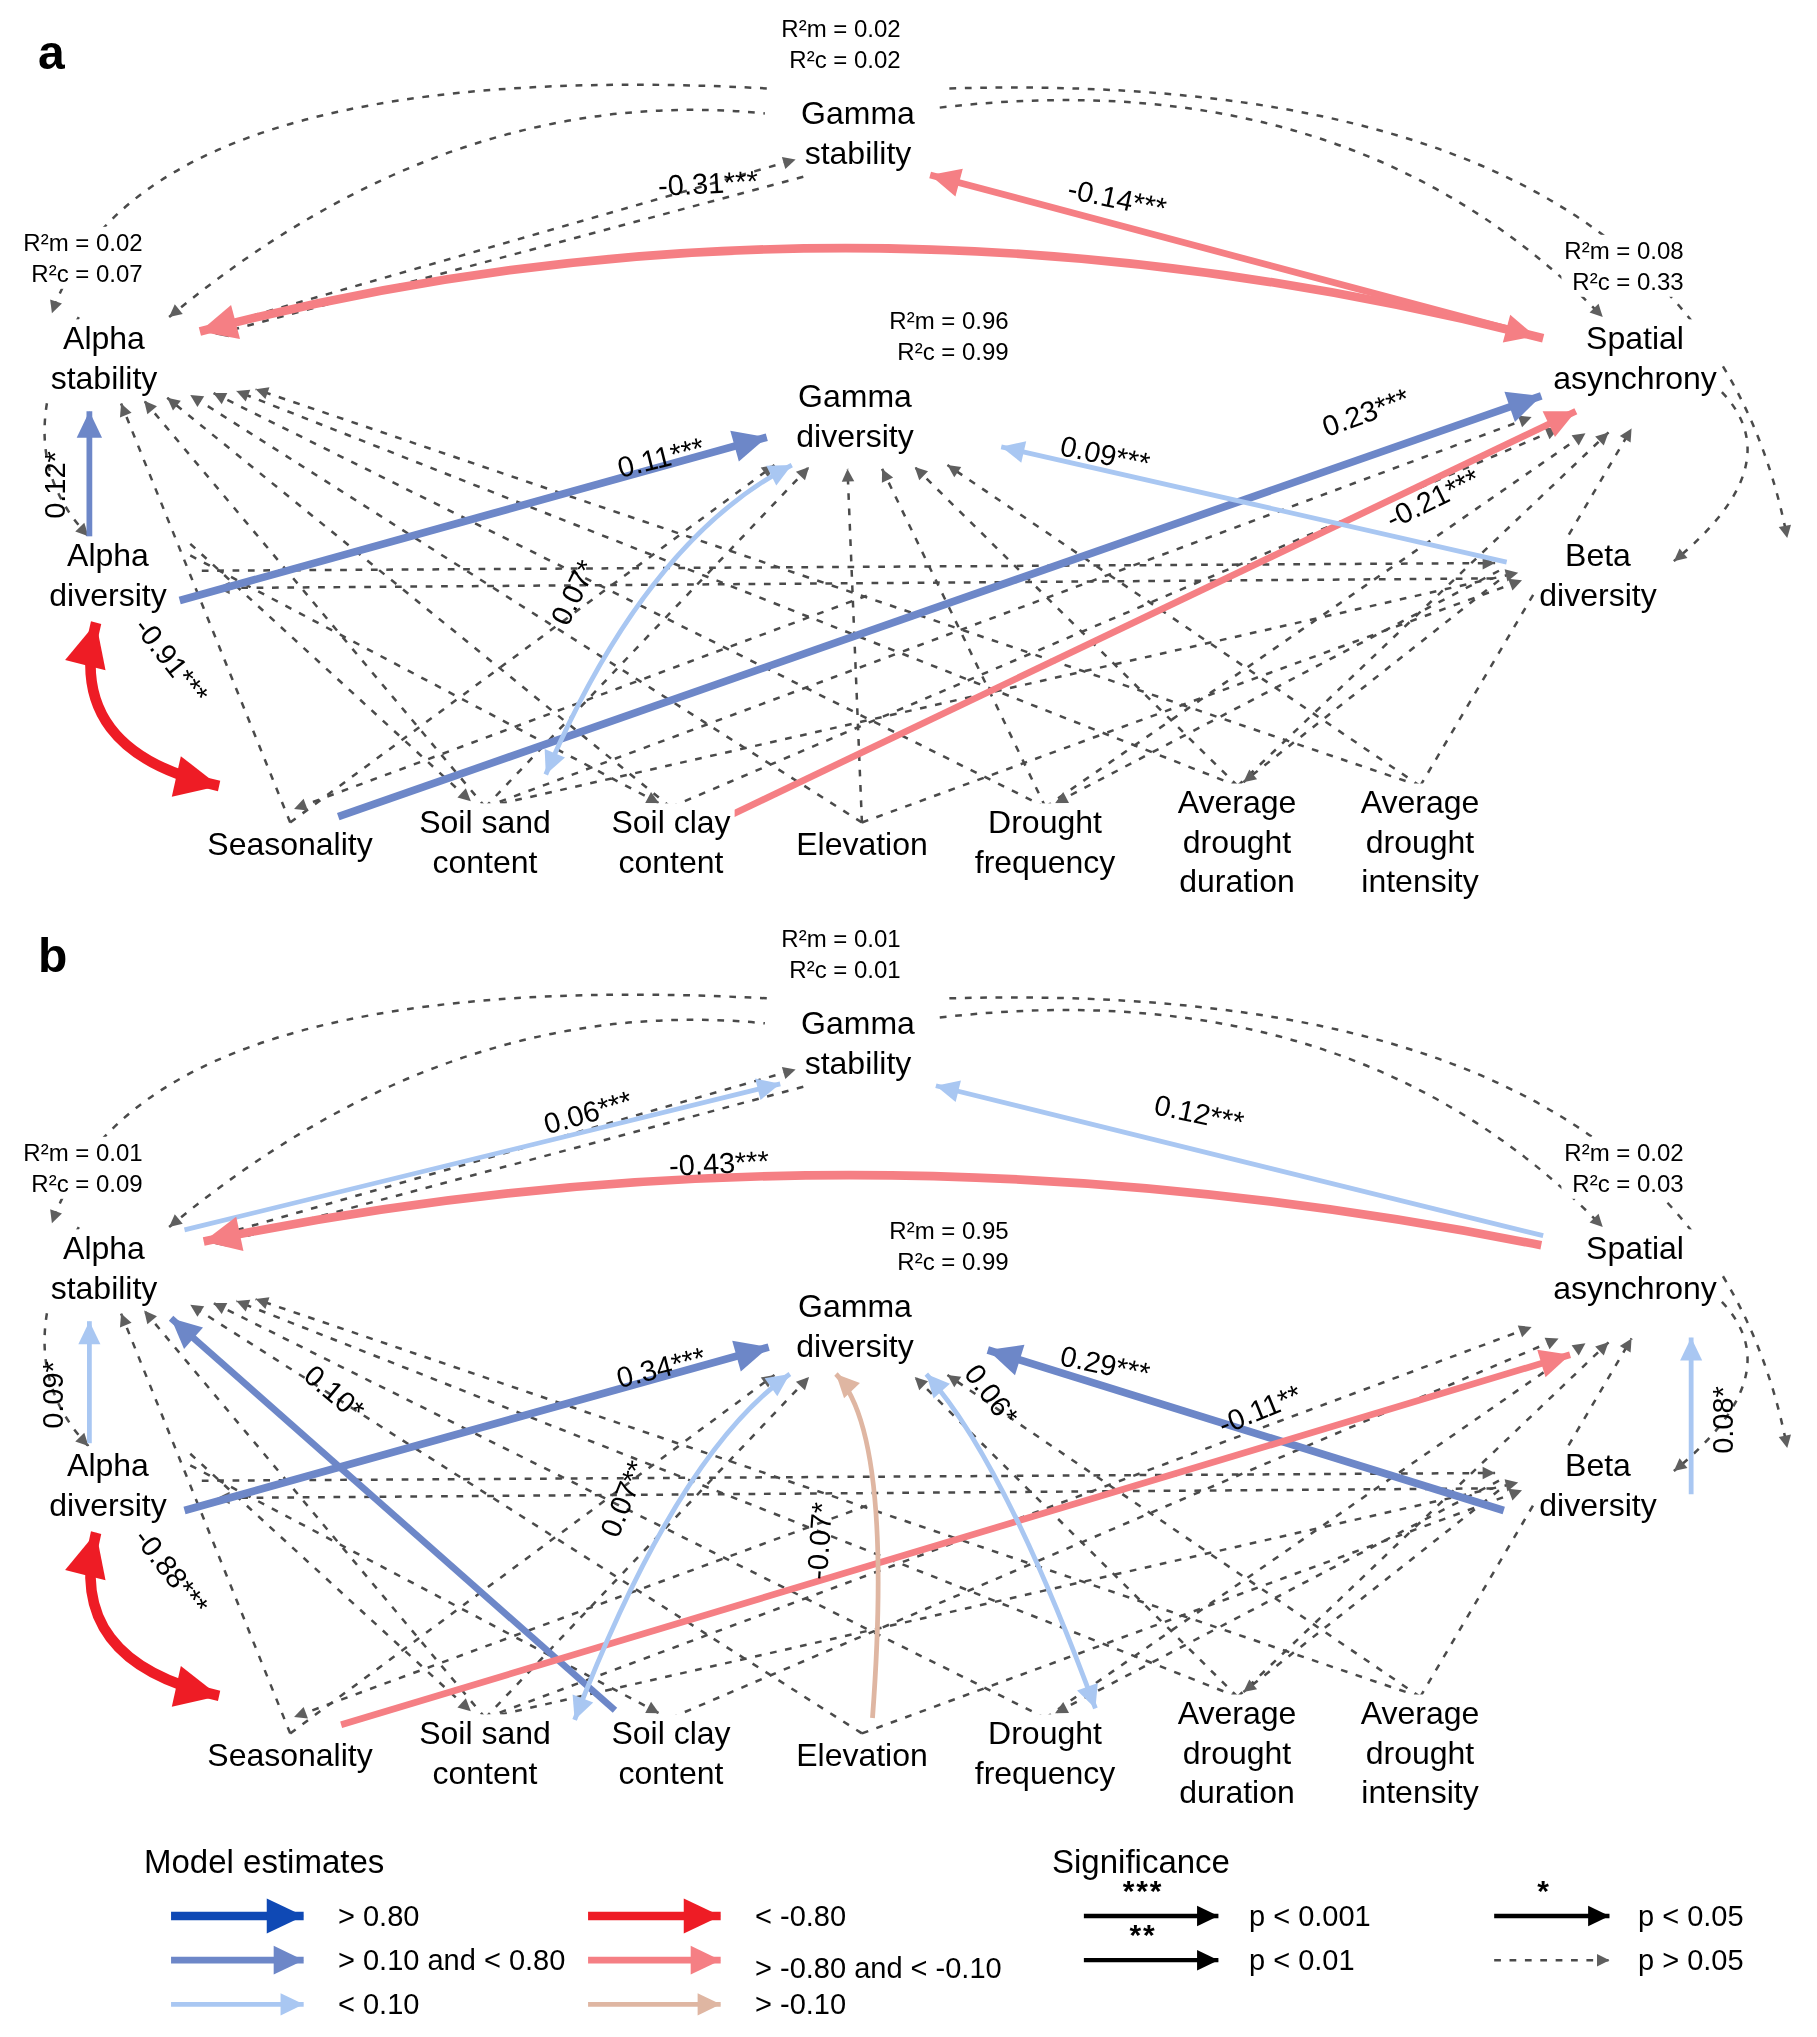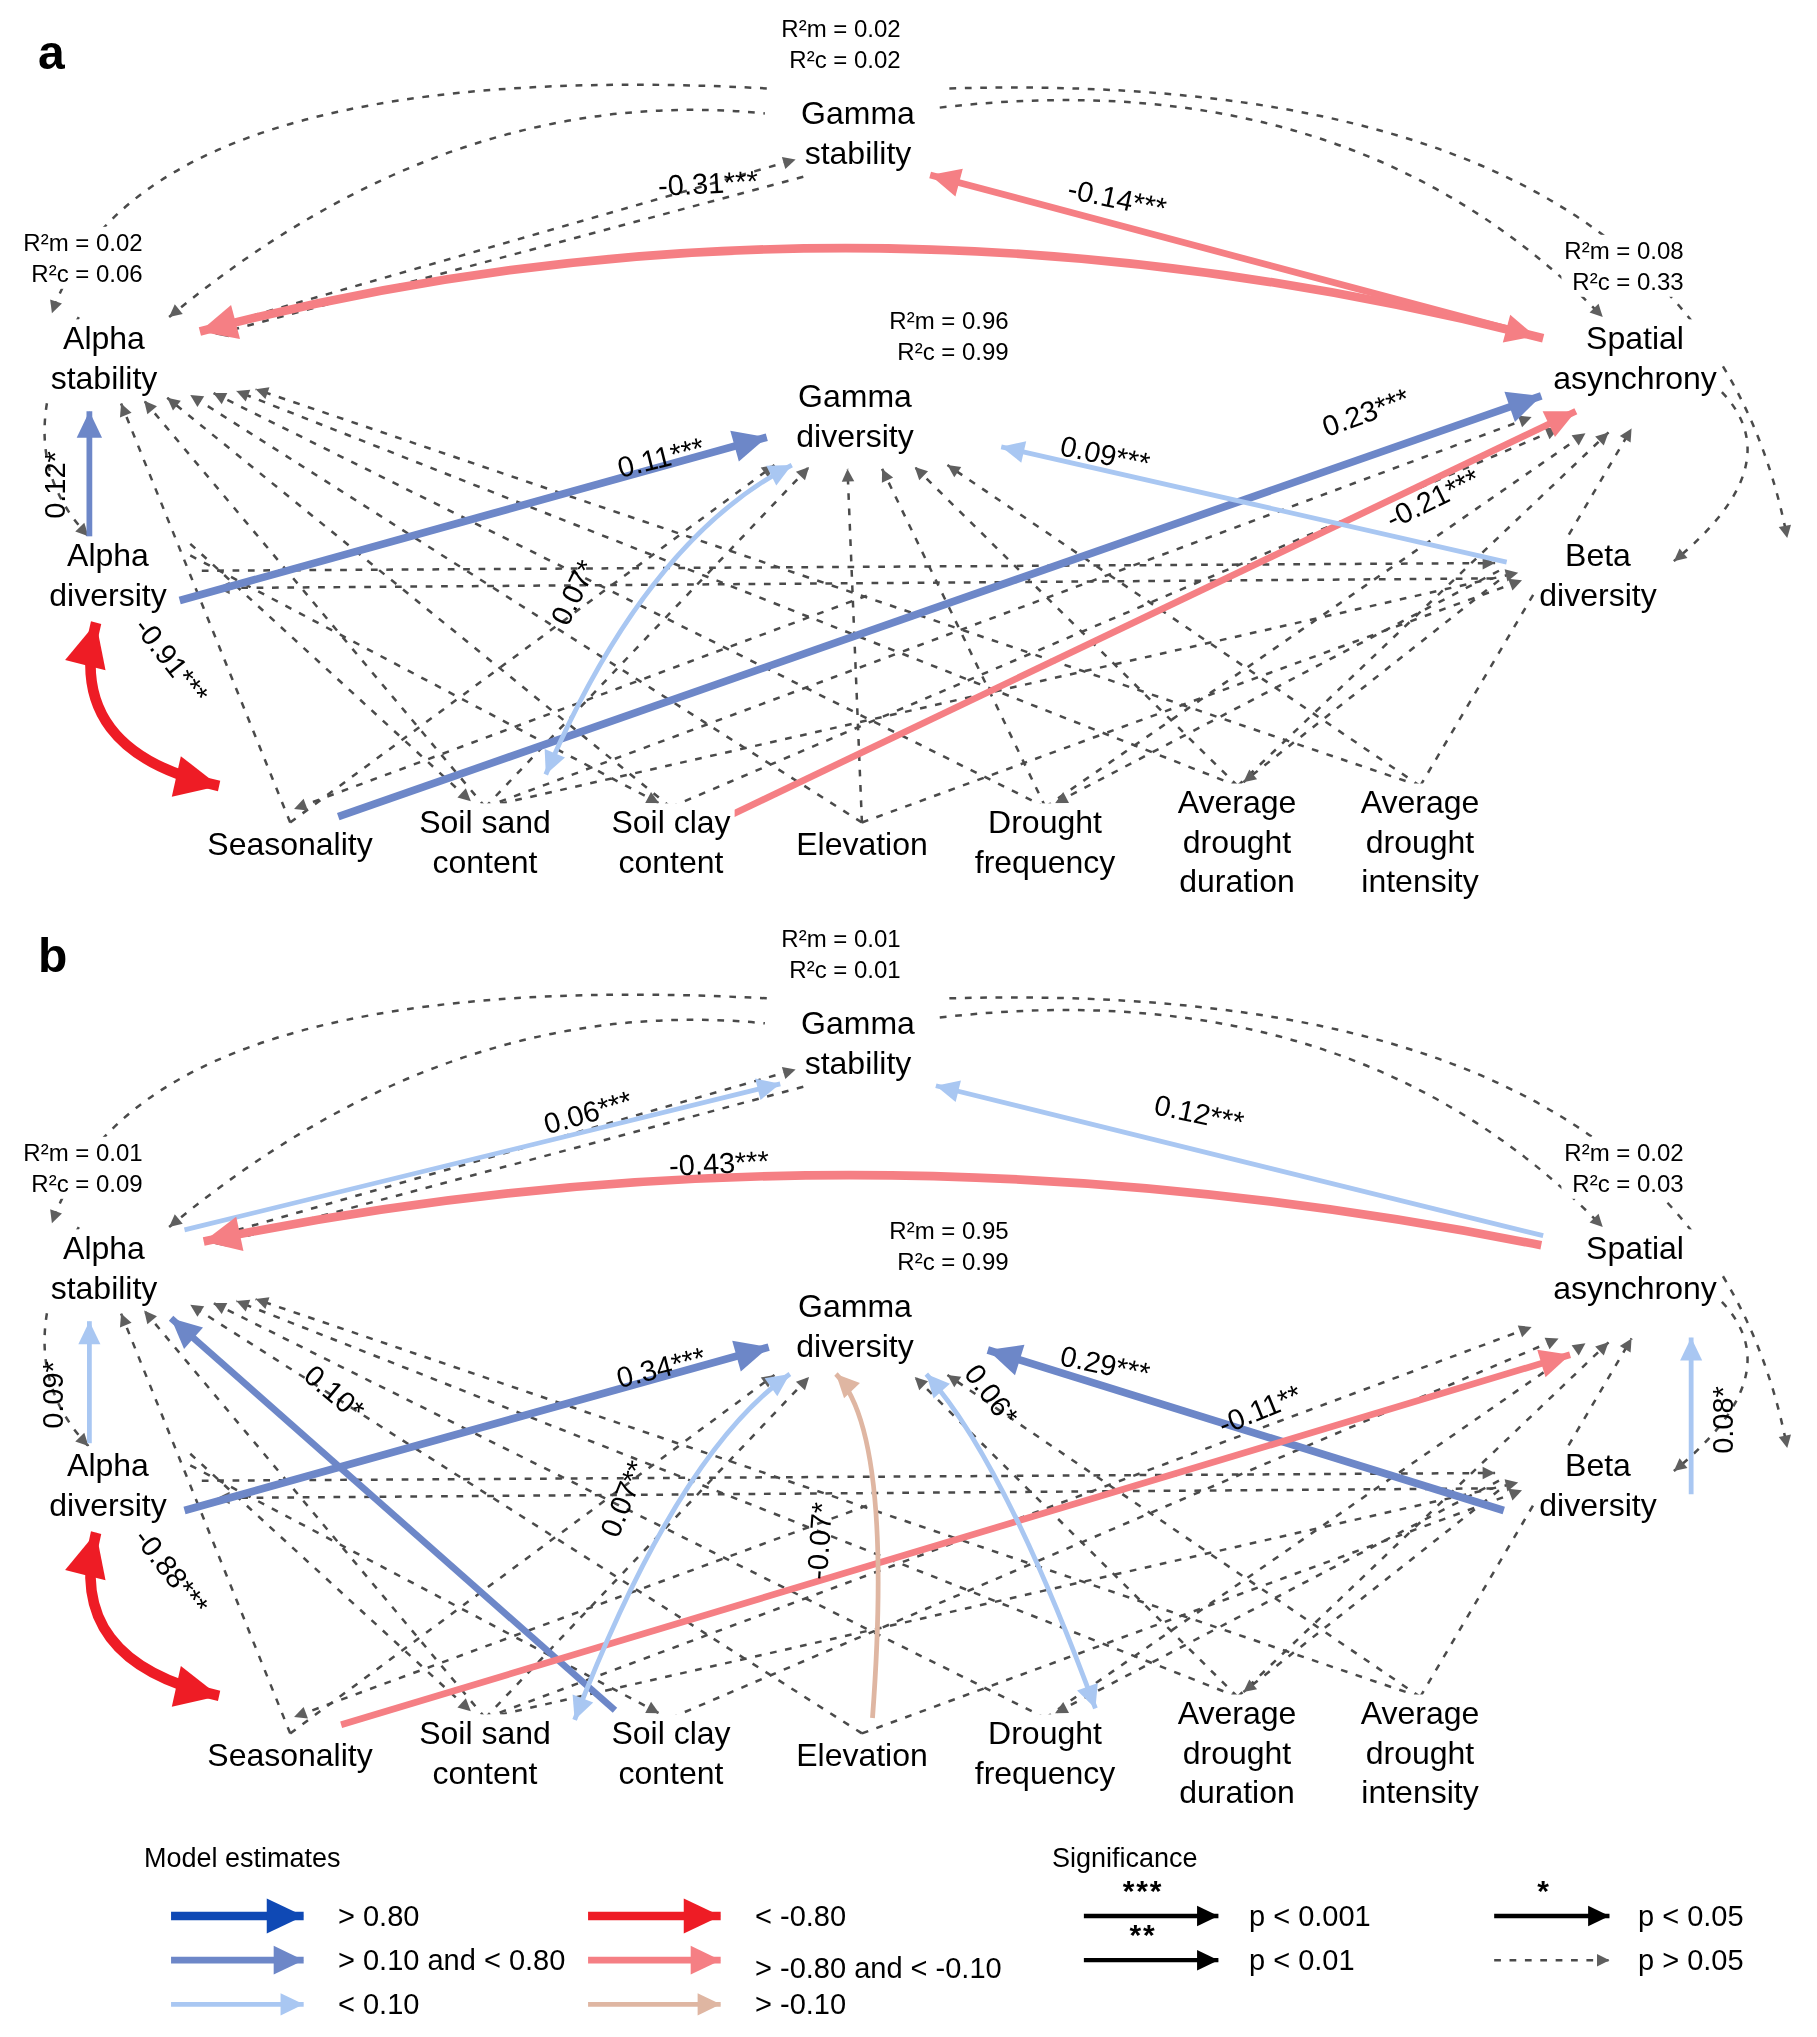--- a/index.html
+++ b/index.html
@@ -5,21 +5,21 @@
   html,body{margin:0;padding:0;background:#fff;}
   #fig{position:relative;width:1818px;height:2038px;background:#ffffff;
        font-family:"Liberation Sans",sans-serif;color:#000;overflow:hidden;}
   #art{position:absolute;left:0;top:0;}
   .panel-letter{position:absolute;font-size:48px;font-weight:700;}
   .node{position:absolute;transform:translate(-50%,-50%);text-align:center;
         font-size:32px;line-height:1.24;background:#ffffff;padding:0 3.8px;white-space:nowrap;}
   .r2{position:absolute;transform:translate(-50%,-50%);text-align:right;
       font-size:24px;line-height:1.3;background:#ffffff;padding:0 2.9px;white-space:nowrap;}
   .coef{position:absolute;font-size:29px;white-space:nowrap;}
-  .legend-title{position:absolute;font-size:27px;}
+  .legend-title{position:absolute;font-size:33px;}
   .legend-label{position:absolute;font-size:29px;transform:translateY(-50%);white-space:nowrap;}
   .stars{position:absolute;font-size:30px;font-weight:700;transform:translate(-50%,-50%);letter-spacing:1.9px;}
 </style>
 </head>
 <body>
 
 <div id="fig">
   <svg id="art" width="1818" height="2038" viewBox="0 0 1892 2121">
       <path d="M176 330 Q470 86 796 118" fill="none" stroke="#4a4a4a" stroke-width="2.6" stroke-dasharray="7 9"></path>
       <polygon points="176,330 181.85244067440905,316.6959052110817 190.15474023578005,326.6994956661763" fill="#5f5f5f"></polygon>
@@ -238,21 +238,21 @@
       <div class="r2" style="left: 841px; top: 44px;">
         <div>R²m = 0.02</div>
         <div>R²c = 0.02</div>
       </div>
       <div class="node" style="left: 104px; top: 359px;">
         <div>Alpha</div>
         <div>stability</div>
       </div>
       <div class="r2" style="left: 83px; top: 258px;">
         <div>R²m = 0.02</div>
-        <div>R²c = 0.06</div>
+        <div>R²c = 0.07</div>
       </div>
       <div class="node" style="left: 1635px; top: 359px;">
         <div>Spatial</div>
         <div>asynchrony</div>
       </div>
       <div class="r2" style="left: 1624px; top: 266px;">
         <div>R²m = 0.08</div>
         <div>R²c = 0.33</div>
       </div>
       <div class="node" style="left: 855px; top: 417px;">

